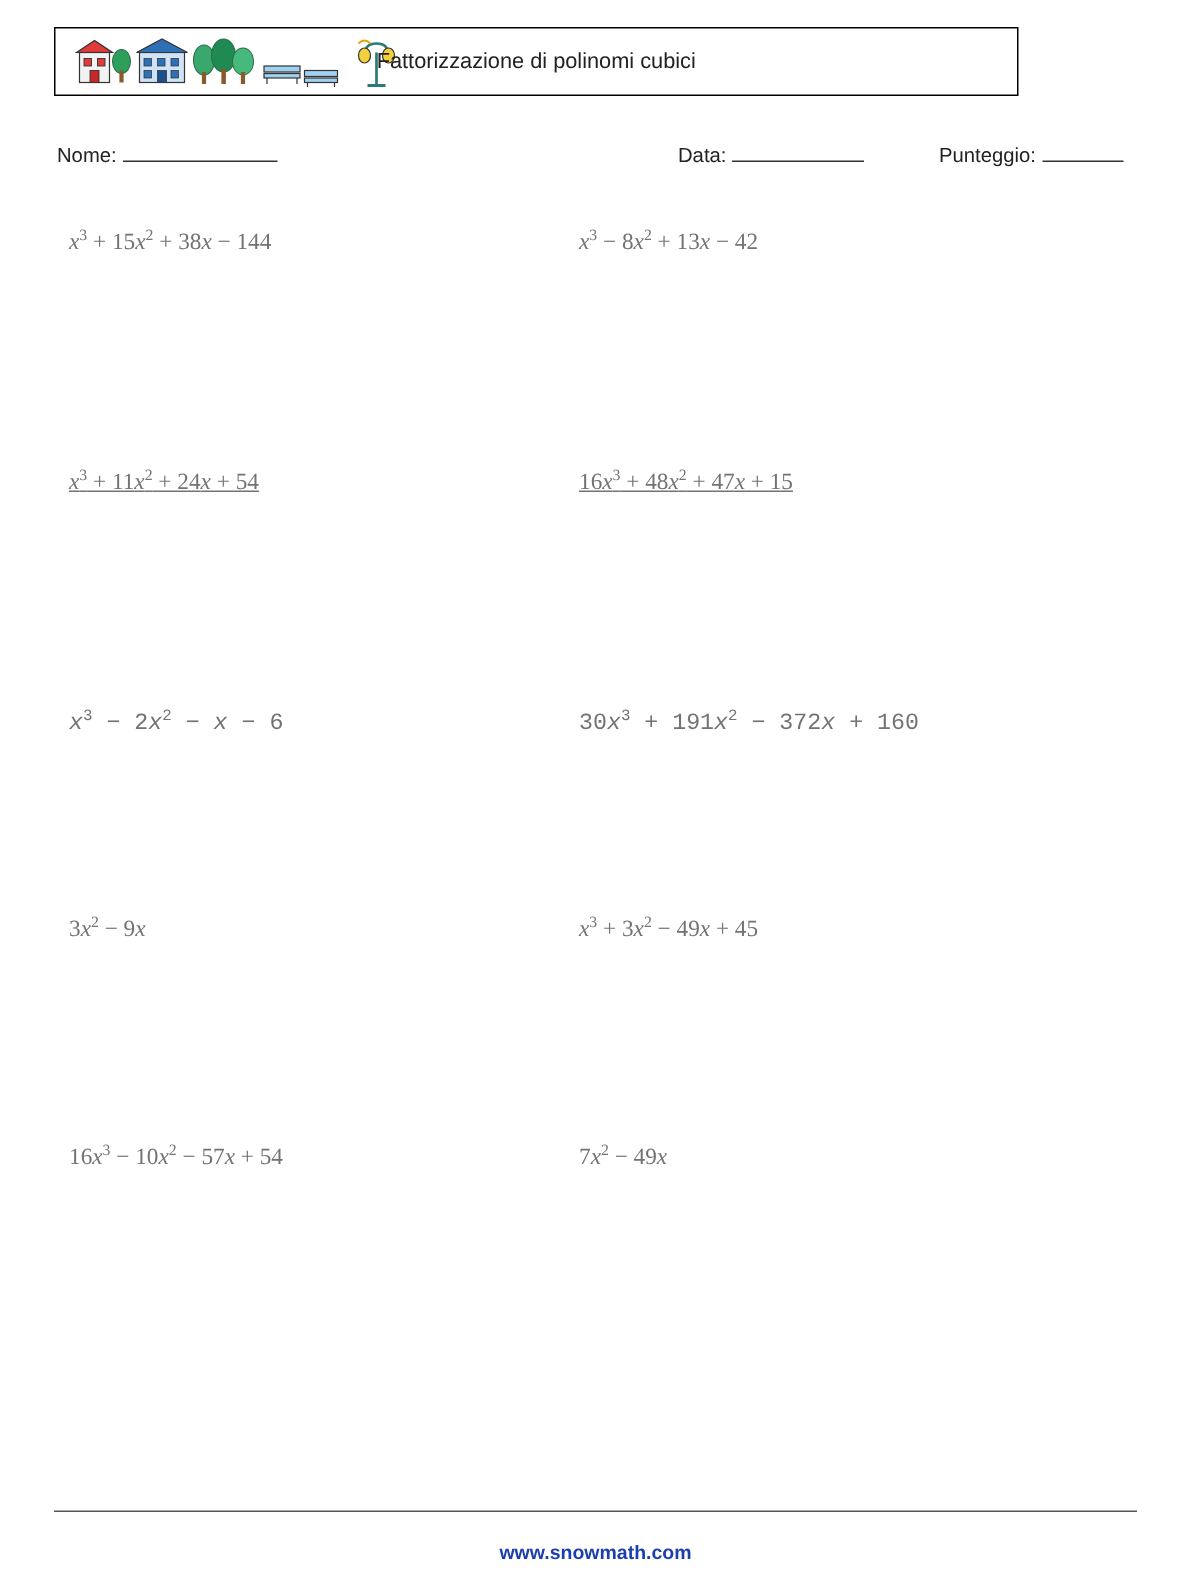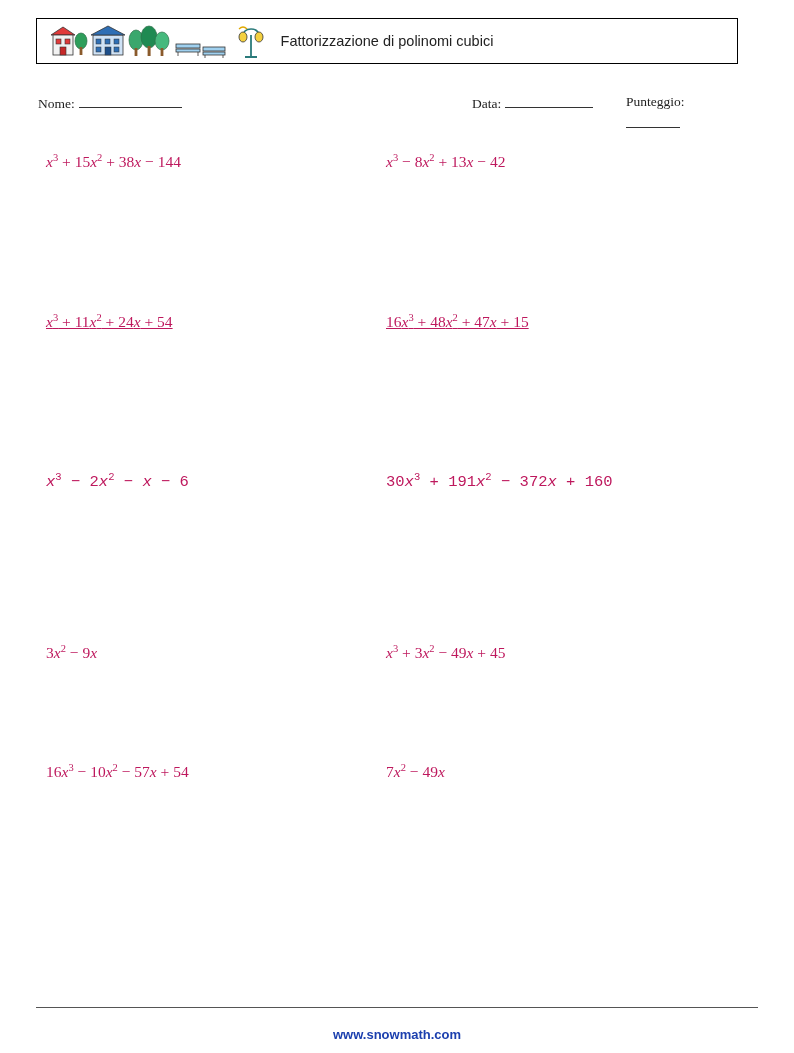--- a/index.html
+++ b/index.html
@@ -14,21 +14,21 @@
     color: #1a1a1a;
     position: relative;
     overflow: hidden;
   }
 
   
   .header {
     position: absolute;
     left: 36px;
     top: 18px;
-    width: 702px;
+    width: 643px;
     height: 46px;
     border: 1px solid #000000;
     box-sizing: border-box;
   }
   .header-title {
     position: absolute;
     left: 0;
     top: 0;
     width: 100%;
     height: 100%;
@@ -55,25 +55,24 @@
     height: 20px;
     font-size: 13.5px;
     color: #222222;
   }
   .info-item {
     position: absolute;
     white-space: nowrap;
     display: flex;
     align-items: baseline;
     gap: 4px;
-    font-family: Liberation Serif, serif;
   }
   .nome-item { left: 2px; top: 0; }
-  .data-item { left: 436px; top: 0; }
-  .punteggio-item { left: 590px; top: 0; flex-direction: column; }
+  .data-item { left: 416px; top: 0; }
+  .punteggio-item { left: 590px; top: 0; }
 
   .blank {
     display: inline-block;
     border-bottom: 1px solid #333333;
     height: 13px;
   }
   .blank-nome { width: 103px; }
   .blank-data { width: 88px; }
   .blank-punteggio { width: 54px; }
 
@@ -82,36 +81,36 @@
     position: absolute;
     left: 36px;
     top: 134px;
     width: 722px;
     height: 830px;
   }
   .prob {
     position: absolute;
     font-family: "Liberation Serif", serif;
     font-size: 15.5px;
-    color: #be185d;
+    color: #737373;
     white-space: nowrap;
     line-height: 1;
   }
   .prob .v { font-style: italic; }
   .prob sup {
     font-size: 10.5px;
     vertical-align: super;
     line-height: 0;
   }
   .col-left  { left: 10px; }
   .col-right { left: 350px; }
   .row-0 { top: 20px; }
   .row-1 { top: 180px; text-decoration: underline; }
   .row-2 { top: 341px; font-family: Liberation Mono, monospace; }
-  .row-3 { top: 511px; }
+  .row-3 { top: 478px; }
   .row-4 { top: 630px; }
 
   
   .footer-rule {
     position: absolute;
     left: 36px;
     top: 1007px;
     width: 722px;
     border-top: 1px solid #555555;
   }

